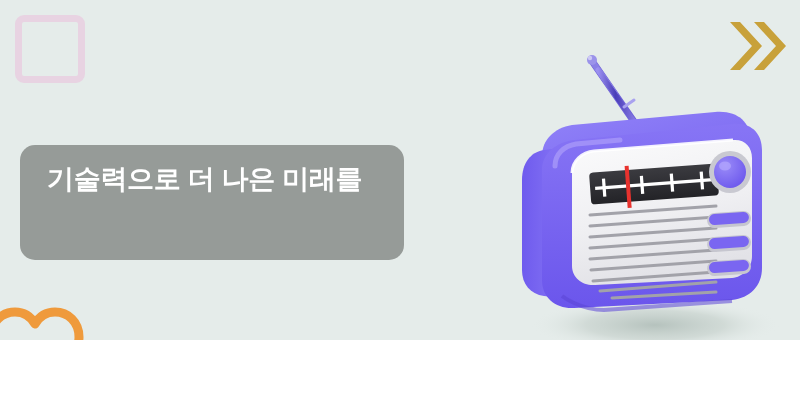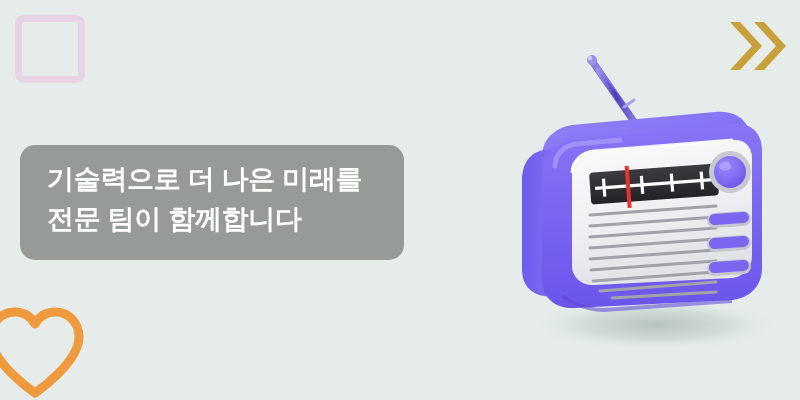--- a/index.html
+++ b/index.html
@@ -8,21 +8,21 @@
   }
   body {
     width: 800px;
     height: 400px;
     overflow: hidden;
     font-family: "Liberation Sans", sans-serif;
   }
   #banner {
     position: relative;
     width: 800px;
-    height: 400px;
+    height: 340px;
     background: #e5ecea;
     overflow: hidden;
   }
 
   
   #square-outline {
     position: absolute;
     left: 15px;
     top: 15px;
     width: 56px;
@@ -91,21 +91,20 @@
     <path d="M4 4 L26 28 L4 52 L14 52 L36 28 L14 4 Z" fill="#c8a13a"></path>
     <path d="M28 4 L50 28 L28 52 L38 52 L60 28 L38 4 Z" fill="#c8a13a"></path>
   </svg>
 
   <svg id="heart" viewBox="0 0 104 95">
     <path d="M52 88 C52 88 8 58 8 32 C8 17 19 7 32 7 C41 7 48 12 52 19 C56 12 63 7 72 7 C85 7 96 17 96 32 C96 58 52 88 52 88 Z" fill="none" stroke="#ef9a3c" stroke-width="9" stroke-linejoin="round"></path>
   </svg>
 
   <div id="headline-box">
     <div class="headline-line">기술력으로 더 나은 미래를</div>
-    <div class="headline-line">전문 팀이 함께합니다</div>
   </div>
 
   <svg id="radio-illustration" viewBox="0 0 300 330">
     <defs>
       <linearGradient id="bodyTop" x1="0" y1="0" x2="1" y2="1">
         <stop offset="0%" stop-color="#9183f8"></stop>
         <stop offset="100%" stop-color="#7a66f1"></stop>
       </linearGradient>
       <linearGradient id="bodyLeft" x1="0" y1="0" x2="1" y2="0">
         <stop offset="0%" stop-color="#6f5bee"></stop>

